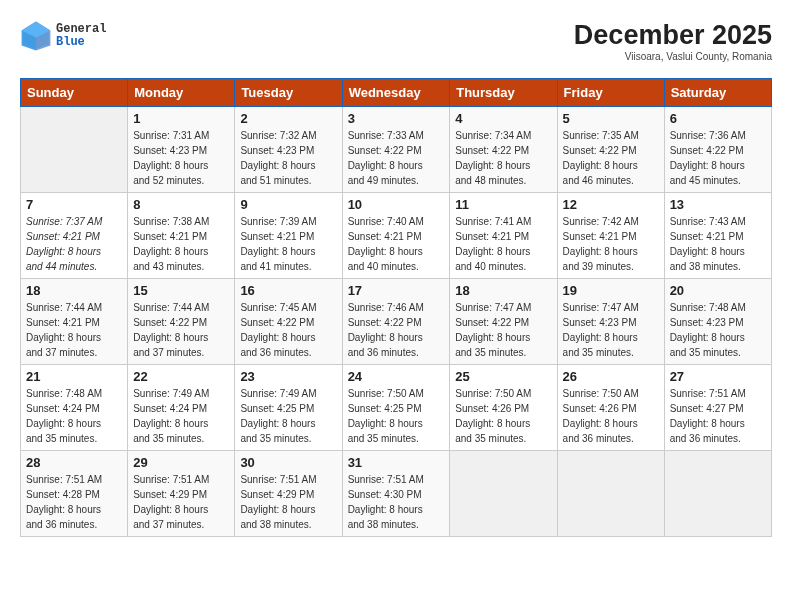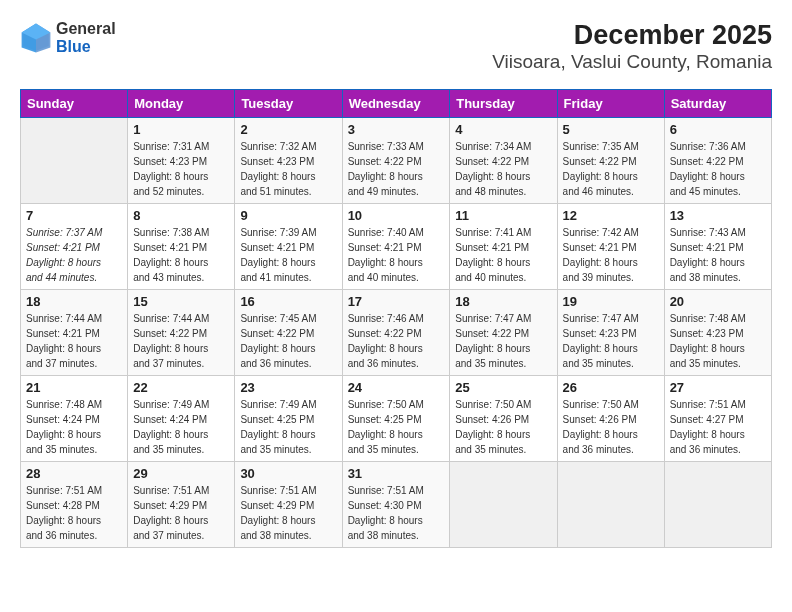--- a/index.html
+++ b/index.html
@@ -15,49 +15,50 @@
       justify-content: space-between;
       align-items: flex-start;
       margin-bottom: 16px;
     }
     .logo {
       display: flex;
       align-items: center;
       gap: 4px;
     }
     .logo-text {
-      font-size: 16px;
+      font-size: 12px;
       font-weight: bold;
       line-height: 1.1;
+      font-family: Liberation Mono, monospace;
     }
     .logo-general { color: #333; }
     .logo-blue { color: #1565c0; }
     .logo-icon {
       width: 32px;
       height: 32px;
     }
     .title-block {
       text-align: right;
     }
     .month-title {
       font-size: 27px;
       font-weight: bold;
       color: #222;
     }
     .subtitle {
-      font-size: 19px;
+      font-size: 10px;
       color: #444;
     }
     .calendar {
       width: 100%;
       border-collapse: collapse;
       font-size: 11px;
     }
     .calendar thead tr th {
-      background-color: #a21caf;
+      background-color: #c2410c;
       color: #fff;
       text-align: left;
       padding: 6px 6px;
       font-size: 13px;
       font-weight: bold;
       border: 1px solid #1565c0;
     }
     .calendar tbody tr td {
       vertical-align: top;
       border: 1px solid #ccc;

